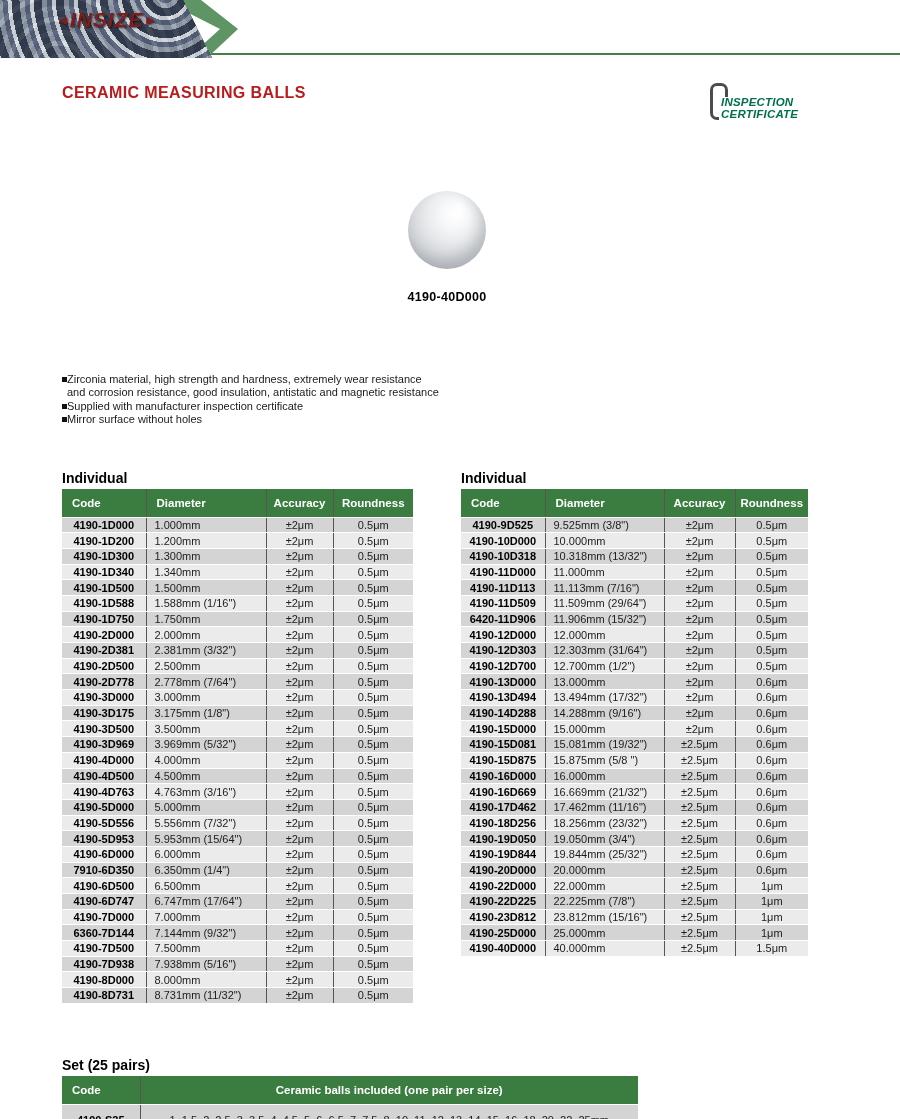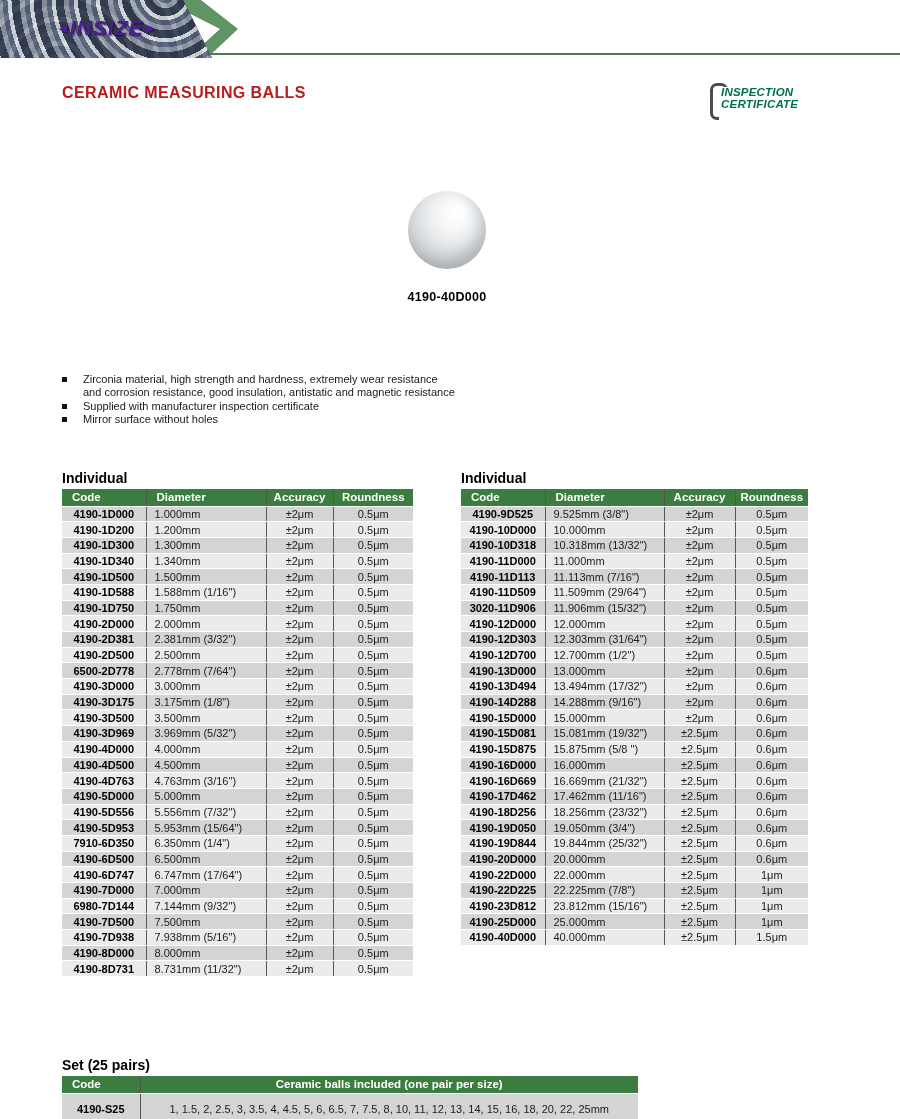--- a/index.html
+++ b/index.html
@@ -16,62 +16,62 @@
   .banner-chevron { position:absolute; left:0; top:0; width:245px; height:58px;
     background: var(--banner-green, #5f9465);
     clip-path: polygon(163px 0, 201px 0, 238px 29px, 207px 58px, 188px 58px, 220px 29px); }
   .banner-photo { position:absolute; left:0; top:0; width:212px; height:58px;
     clip-path: polygon(0 0, 183px 0, 212px 100%, 0 100%);
     background-color:#232b38;
     background-image:
       repeating-radial-gradient(circle at 78% -10%, rgba(221,225,229,.85) 0 4px, rgba(85,97,122,.85) 4px 9px, rgba(151,160,172,.8) 9px 14px, rgba(48,58,76,.9) 14px 22px),
       repeating-radial-gradient(circle at 28% 120%, #cfd5da 0 5px, #4a5568 5px 11px, #8b95a3 11px 16px, #2c3545 16px 24px);
   }
-  .logo { position:absolute; left:56px; top:16px; color:#4c1d95; font-style:italic;
+  .logo { position:absolute; left:56px; top:8px; color:#7f1d1d; font-style:italic;
     font-weight:bold; font-size:21px; letter-spacing:1px; white-space:nowrap;
     text-shadow:1px 1px 2px rgba(0,0,0,.65); }
   .logo .arr { font-size:14px; vertical-align:2px; letter-spacing:0; }
 
   
   .page-title { position:absolute; left:62px; top:84px; font-size:16px;
     font-weight:bold; letter-spacing:.4px; color:#b91c1c; }
   .cert-badge { position:absolute; left:710px; top:83px; display:flex; }
   .cert-icon { width:18px; height:37px; border:3px solid #4c4c4c; border-radius:7px;
     background:#fff; flex:none; }
-  .cert-text { margin-left:-9px; margin-top:4px; background:#fff; padding-left:2px;
+  .cert-text { margin-left:-9px; margin-top:14px; background:#fff; padding-left:2px;
     color: var(--badge-green, #00704c); font-weight:bold; font-style:italic;
     font-size:11.5px; line-height:11.5px; letter-spacing:.2px; white-space:nowrap; }
 
   
   .product { position:absolute; left:377px; top:191px; width:140px;
     display:flex; flex-direction:column; align-items:center; }
   .ball { width:78px; height:78px; border-radius:50%; position:relative;
     background: radial-gradient(circle at 60% 30%, #ffffff 0%, #f7f8f9 18%, #e9ebed 38%, #d5d8db 62%, #c0c4c8 85%, #b3b7bc 100%);
     box-shadow: inset -5px -9px 14px rgba(118,124,133,.35); }
   .ball::after { content:""; position:absolute; left:56%; top:11%; width:15px; height:21px;
     border-radius:50%;
     background: radial-gradient(ellipse, rgba(255,255,255,.95), rgba(255,255,255,0) 72%); }
   .product figcaption { margin-top:21px; font-weight:bold; font-size:12.5px;
     letter-spacing:.3px; color:#000; text-align:center; }
 
   
   .features { position:absolute; left:62px; top:373px; width:560px; list-style:none; }
-  .features li { display:flex; gap:16px; font-size:11px; line-height:13.4px; color:#1a1a1a; }
+  .features li { display:flex; gap:0; font-size:11px; line-height:13.4px; color:#1a1a1a; }
   .features .bullet { width:5px; height:5px; background:#111; margin-top:4px; flex:none; }
   .features .ftext { white-space:pre-line; }
 
   
   .tbl { position:absolute; }
   .tbl-left  { left:62px;  top:470px; width:351px; }
   .tbl-right { left:461px; top:470px; width:347px; }
   .tbl-set   { left:62px;  top:1057px; width:576px; }
   .sec-title { font-weight:bold; font-size:14px; color:#000; margin-bottom:3px; }
   table { border-collapse:collapse; table-layout:fixed; width:100%; }
   th { background: var(--table-header-green, #3b7d40); color:#fff; font-weight:bold;
-    font-size:11.5px; height:17px; padding:0; border-bottom:1px solid #fff; }
+    font-size:11.5px; height:28px; padding:0; border-bottom:1px solid #fff; }
   td { font-size:11px; height:15.7px; padding:0; border-bottom:1px solid #fff;
     color:#1c1c1c; overflow:hidden; white-space:nowrap; }
   th + th, td + td { border-left:1px solid #555; }
   .ind th:nth-child(1), .ind th:nth-child(2) { text-align:left; padding-left:10px; }
   .ind th:nth-child(3), .ind th:nth-child(4) { text-align:center; }
   .ind td:nth-child(1) { text-align:center; font-weight:bold; color:#000; }
   .ind td:nth-child(2) { text-align:left; padding-left:8px; }
   .ind td:nth-child(3), .ind td:nth-child(4) { text-align:center; }
   tbody tr:nth-child(odd) td  { background: var(--row-dark, #d4d4d4); }
   tbody tr:nth-child(even) td { background: var(--row-light, #ebebeb); }
@@ -196,21 +196,21 @@
             <td>±2μm</td>
             <td>0.5μm</td>
           </tr>
           <tr>
             <td>4190-2D500</td>
             <td>2.500mm</td>
             <td>±2μm</td>
             <td>0.5μm</td>
           </tr>
           <tr>
-            <td>6500-2D778</td>
+            <td>4190-2D778</td>
             <td>2.778mm (7/64")</td>
             <td>±2μm</td>
             <td>0.5μm</td>
           </tr>
           <tr>
             <td>4190-3D000</td>
             <td>3.000mm</td>
             <td>±2μm</td>
             <td>0.5μm</td>
           </tr>
@@ -262,20 +262,26 @@
             <td>±2μm</td>
             <td>0.5μm</td>
           </tr>
           <tr>
             <td>4190-5D953</td>
             <td>5.953mm (15/64")</td>
             <td>±2μm</td>
             <td>0.5μm</td>
           </tr>
           <tr>
+            <td>4190-6D000</td>
+            <td>6.000mm</td>
+            <td>±2μm</td>
+            <td>0.5μm</td>
+          </tr>
+          <tr>
             <td>7910-6D350</td>
             <td>6.350mm (1/4")</td>
             <td>±2μm</td>
             <td>0.5μm</td>
           </tr>
           <tr>
             <td>4190-6D500</td>
             <td>6.500mm</td>
             <td>±2μm</td>
             <td>0.5μm</td>
@@ -286,21 +292,21 @@
             <td>±2μm</td>
             <td>0.5μm</td>
           </tr>
           <tr>
             <td>4190-7D000</td>
             <td>7.000mm</td>
             <td>±2μm</td>
             <td>0.5μm</td>
           </tr>
           <tr>
-            <td>6980-7D144</td>
+            <td>6360-7D144</td>
             <td>7.144mm (9/32")</td>
             <td>±2μm</td>
             <td>0.5μm</td>
           </tr>
           <tr>
             <td>4190-7D500</td>
             <td>7.500mm</td>
             <td>±2μm</td>
             <td>0.5μm</td>
           </tr>
@@ -374,21 +380,21 @@
             <td>±2μm</td>
             <td>0.5μm</td>
           </tr>
           <tr>
             <td>4190-11D509</td>
             <td>11.509mm (29/64")</td>
             <td>±2μm</td>
             <td>0.5μm</td>
           </tr>
           <tr>
-            <td>3020-11D906</td>
+            <td>6420-11D906</td>
             <td>11.906mm (15/32")</td>
             <td>±2μm</td>
             <td>0.5μm</td>
           </tr>
           <tr>
             <td>4190-12D000</td>
             <td>12.000mm</td>
             <td>±2μm</td>
             <td>0.5μm</td>
           </tr>

